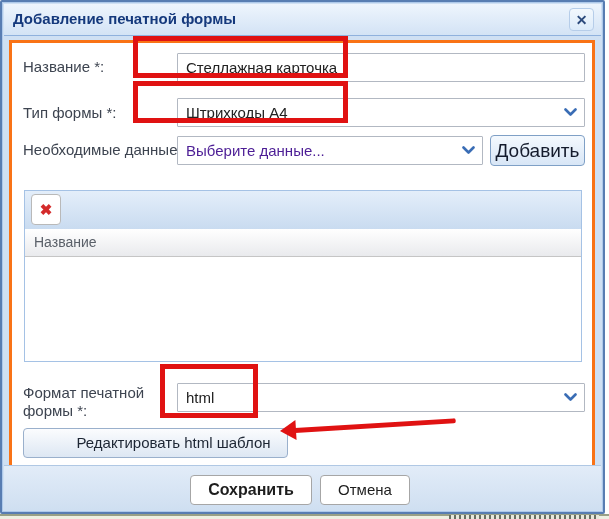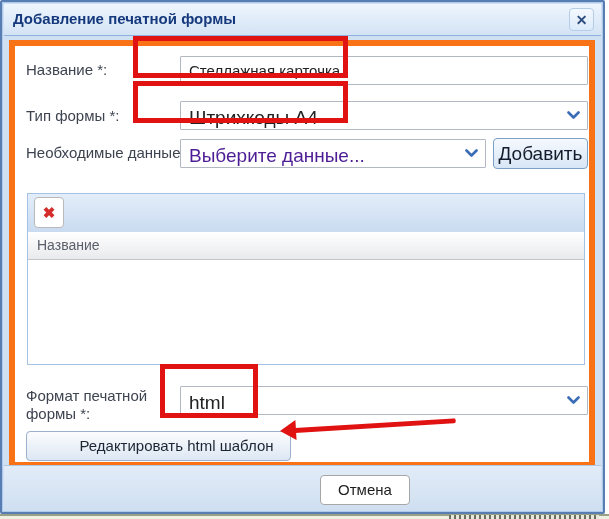--- a/index.html
+++ b/index.html
@@ -25,35 +25,35 @@
   .close-btn{
     position:absolute;right:7px;top:4px;width:25px;height:23px;
     background:linear-gradient(#f3f8fd,#dcebfa);
     border:1px solid #b6cde9;border-radius:4px;
     color:#2c4a7c;font-size:14px;font-weight:bold;line-height:22px;text-align:center;
     cursor:pointer;box-sizing:border-box;
   }
   
   .content{
     position:absolute;left:7px;top:38px;width:586px;height:428px;
-    background:#fff;border:6px solid #f97316;box-sizing:border-box;
+    background:#fff;border:3px solid #f97316;box-sizing:border-box;
   }
   .flabel{
     position:absolute;font-size:15px;color:#3d4450;line-height:18px;
   }
   .text-input{
     position:absolute;height:29px;box-sizing:border-box;
     border:1px solid #b2b8c2;background:#fff;border-radius:1px;
     font-family:"Liberation Sans",sans-serif;font-size:15px;color:#222;
     padding:12px 8px;outline:none;
   }
   .selectbox{
     position:absolute;height:29px;box-sizing:border-box;
     border:1px solid #b2b8c2;background:#fff;border-radius:1px;
-    font-size:19px;color:#222;cursor:pointer;
+    font-size:15px;color:#222;cursor:pointer;
   }
   .selectbox .sel-text{
     position:absolute;left:8px;top:5px;right:28px;white-space:nowrap;overflow:hidden;
   }
   .selectbox .sel-text.placeholder{color:#4c1d95;}
   .chev{
     position:absolute;right:7px;top:9px;width:13px;height:9px;
   }
   .chev svg{display:block;}
   
@@ -179,20 +179,21 @@
           <svg width="13" height="9" viewBox="0 0 13 9">
               <path d="M1.5 1.5 L6.5 6.5 L11.5 1.5" fill="none" stroke="#3a6db5" stroke-width="2.6" stroke-linecap="round" stroke-linejoin="round"></path>
             </svg>
         </span>
       </div>
 
       <div class="btn btn-edit" style="left:11px;top:385px;width:265px;height:30px;padding-left:36px;">Редактировать html шаблон</div>
     </div>
 
     <div class="footer">
+      <div class="btn btn-footer bold" style="left:186px;top:9px;width:122px;">Сохранить</div>
       <div class="btn btn-footer" style="left:316px;top:9px;width:90px;">Отмена</div>
     </div>
   </div>
 
   <div class="page-peek">
     <div class="peek-dashes"></div>
   </div>
 
   <div class="anno" style="left:133px;top:36px;width:215px;height:42px;"></div>
   <div class="anno" style="left:133px;top:81px;width:215px;height:42px;"></div>

